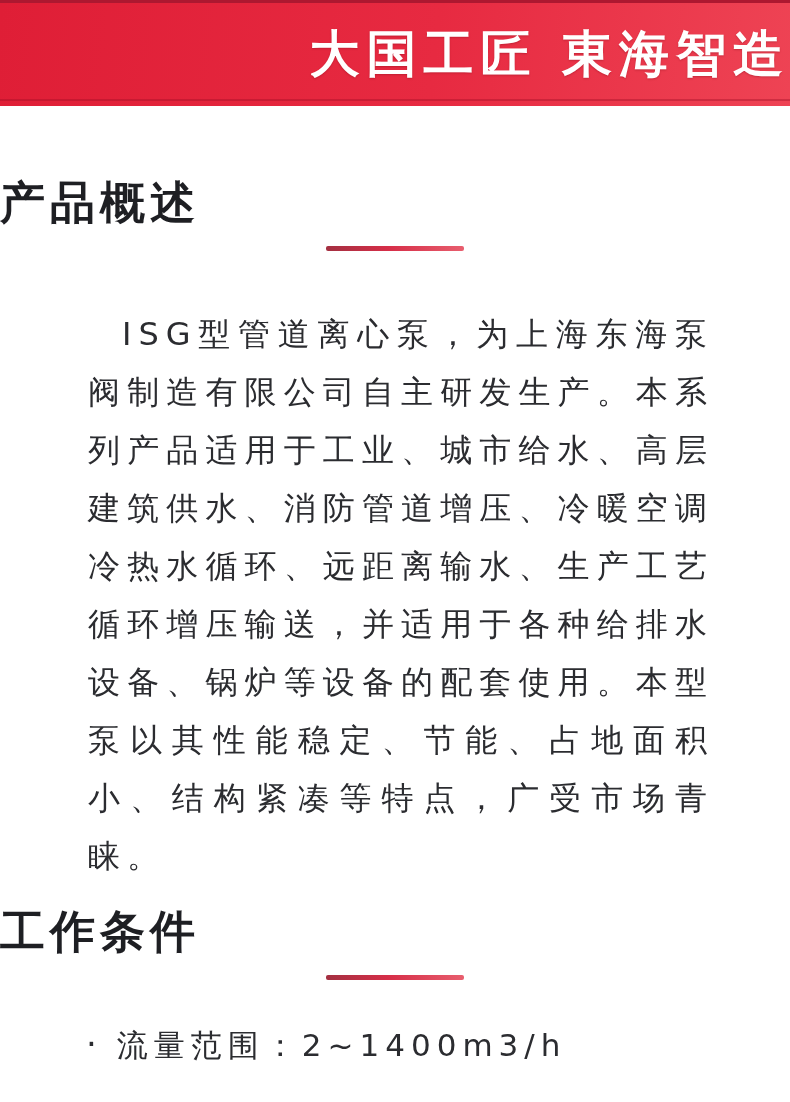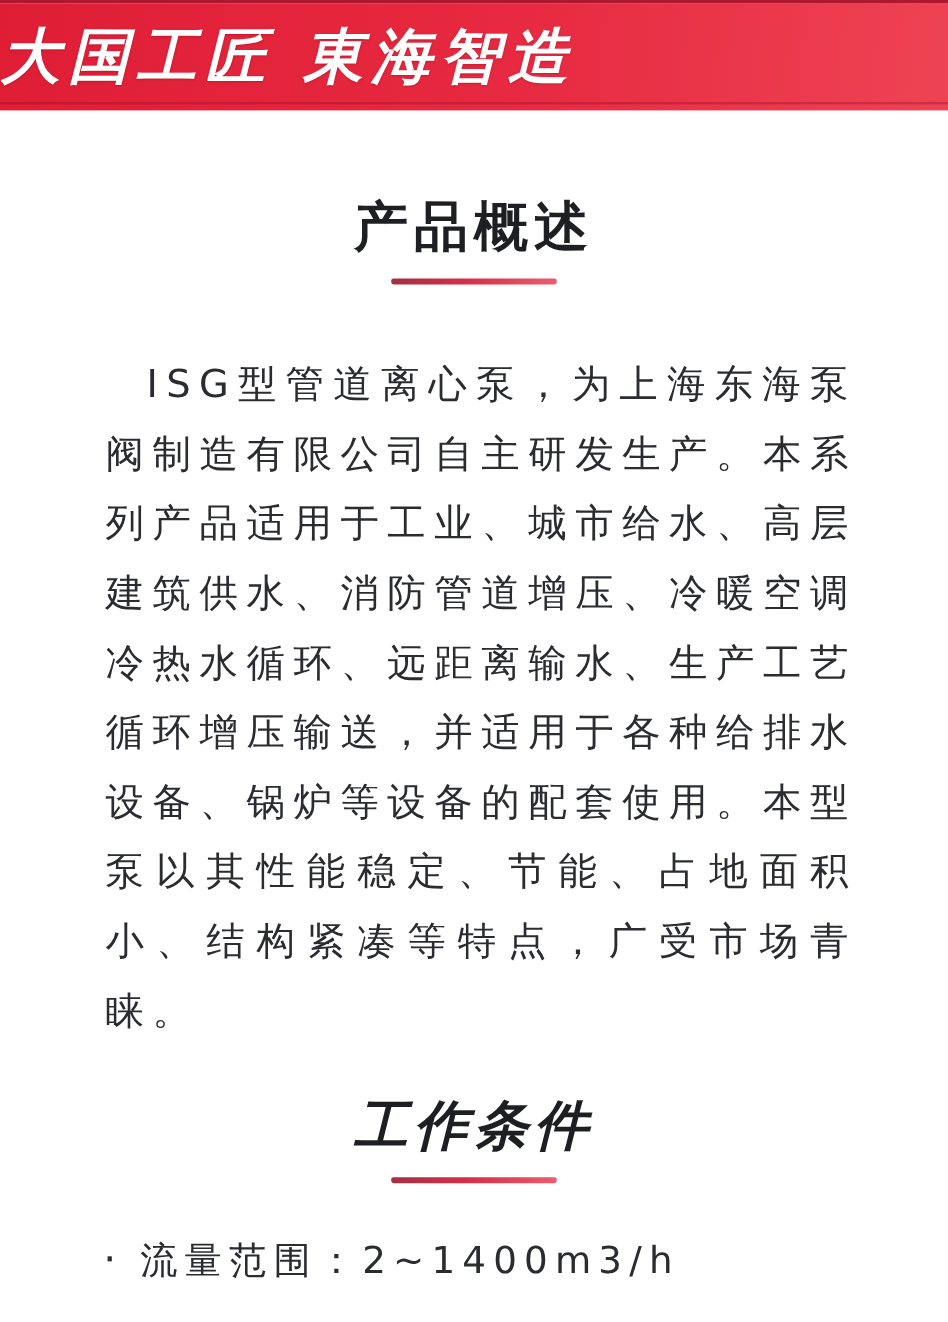--- a/index.html
+++ b/index.html
@@ -12,54 +12,53 @@
   }
   .page {
     position: relative;
     width: 790px;
     height: 1102px;
     background: #ffffff;
   }
   
   .banner {
     position: relative;
-    height: 92px;
+    height: 106px;
     background: linear-gradient(96deg, #df1e36 0%, #e72a41 55%, #ee4354 100%);
     border-top: 3px solid #ad1830;
     display: flex;
     align-items: center;
-    justify-content: flex-start;
-    font-style: italic;
+    justify-content: flex-end;
   }
   .banner::after {
     content: "";
     position: absolute;
     left: 0; right: 0; bottom: 5px;
     height: 2px;
     background: rgba(158, 14, 36, 0.38);
   }
   .banner-title {
     color: #ffffff;
     font-size: 50px;
     font-weight: bold;
     letter-spacing: 7px;
     white-space: pre;
     text-shadow: 0 1px 2px rgba(110, 0, 15, 0.30);
   }
   
   .section-title {
-    text-align: center;
+    text-align: left;
     font-size: 45px;
     line-height: 1.22;
     font-weight: bold;
     color: #1e1f23;
     letter-spacing: 5px;
   }
   .title-overview   { margin-top: 70px; }
-  .title-conditions { margin-top: 40px; font-style: italic; }
+  .title-conditions { margin-top: 20px; }
   .title-underline {
     width: 138px;
     height: 5px;
     margin: 15px auto 0 auto;
     border-radius: 2px;
     background: linear-gradient(90deg, #a33041 0%, #d62e48 45%, #e85e6e 100%);
   }
   
   .paragraph {
     margin: 54px 76px 0 88px;

